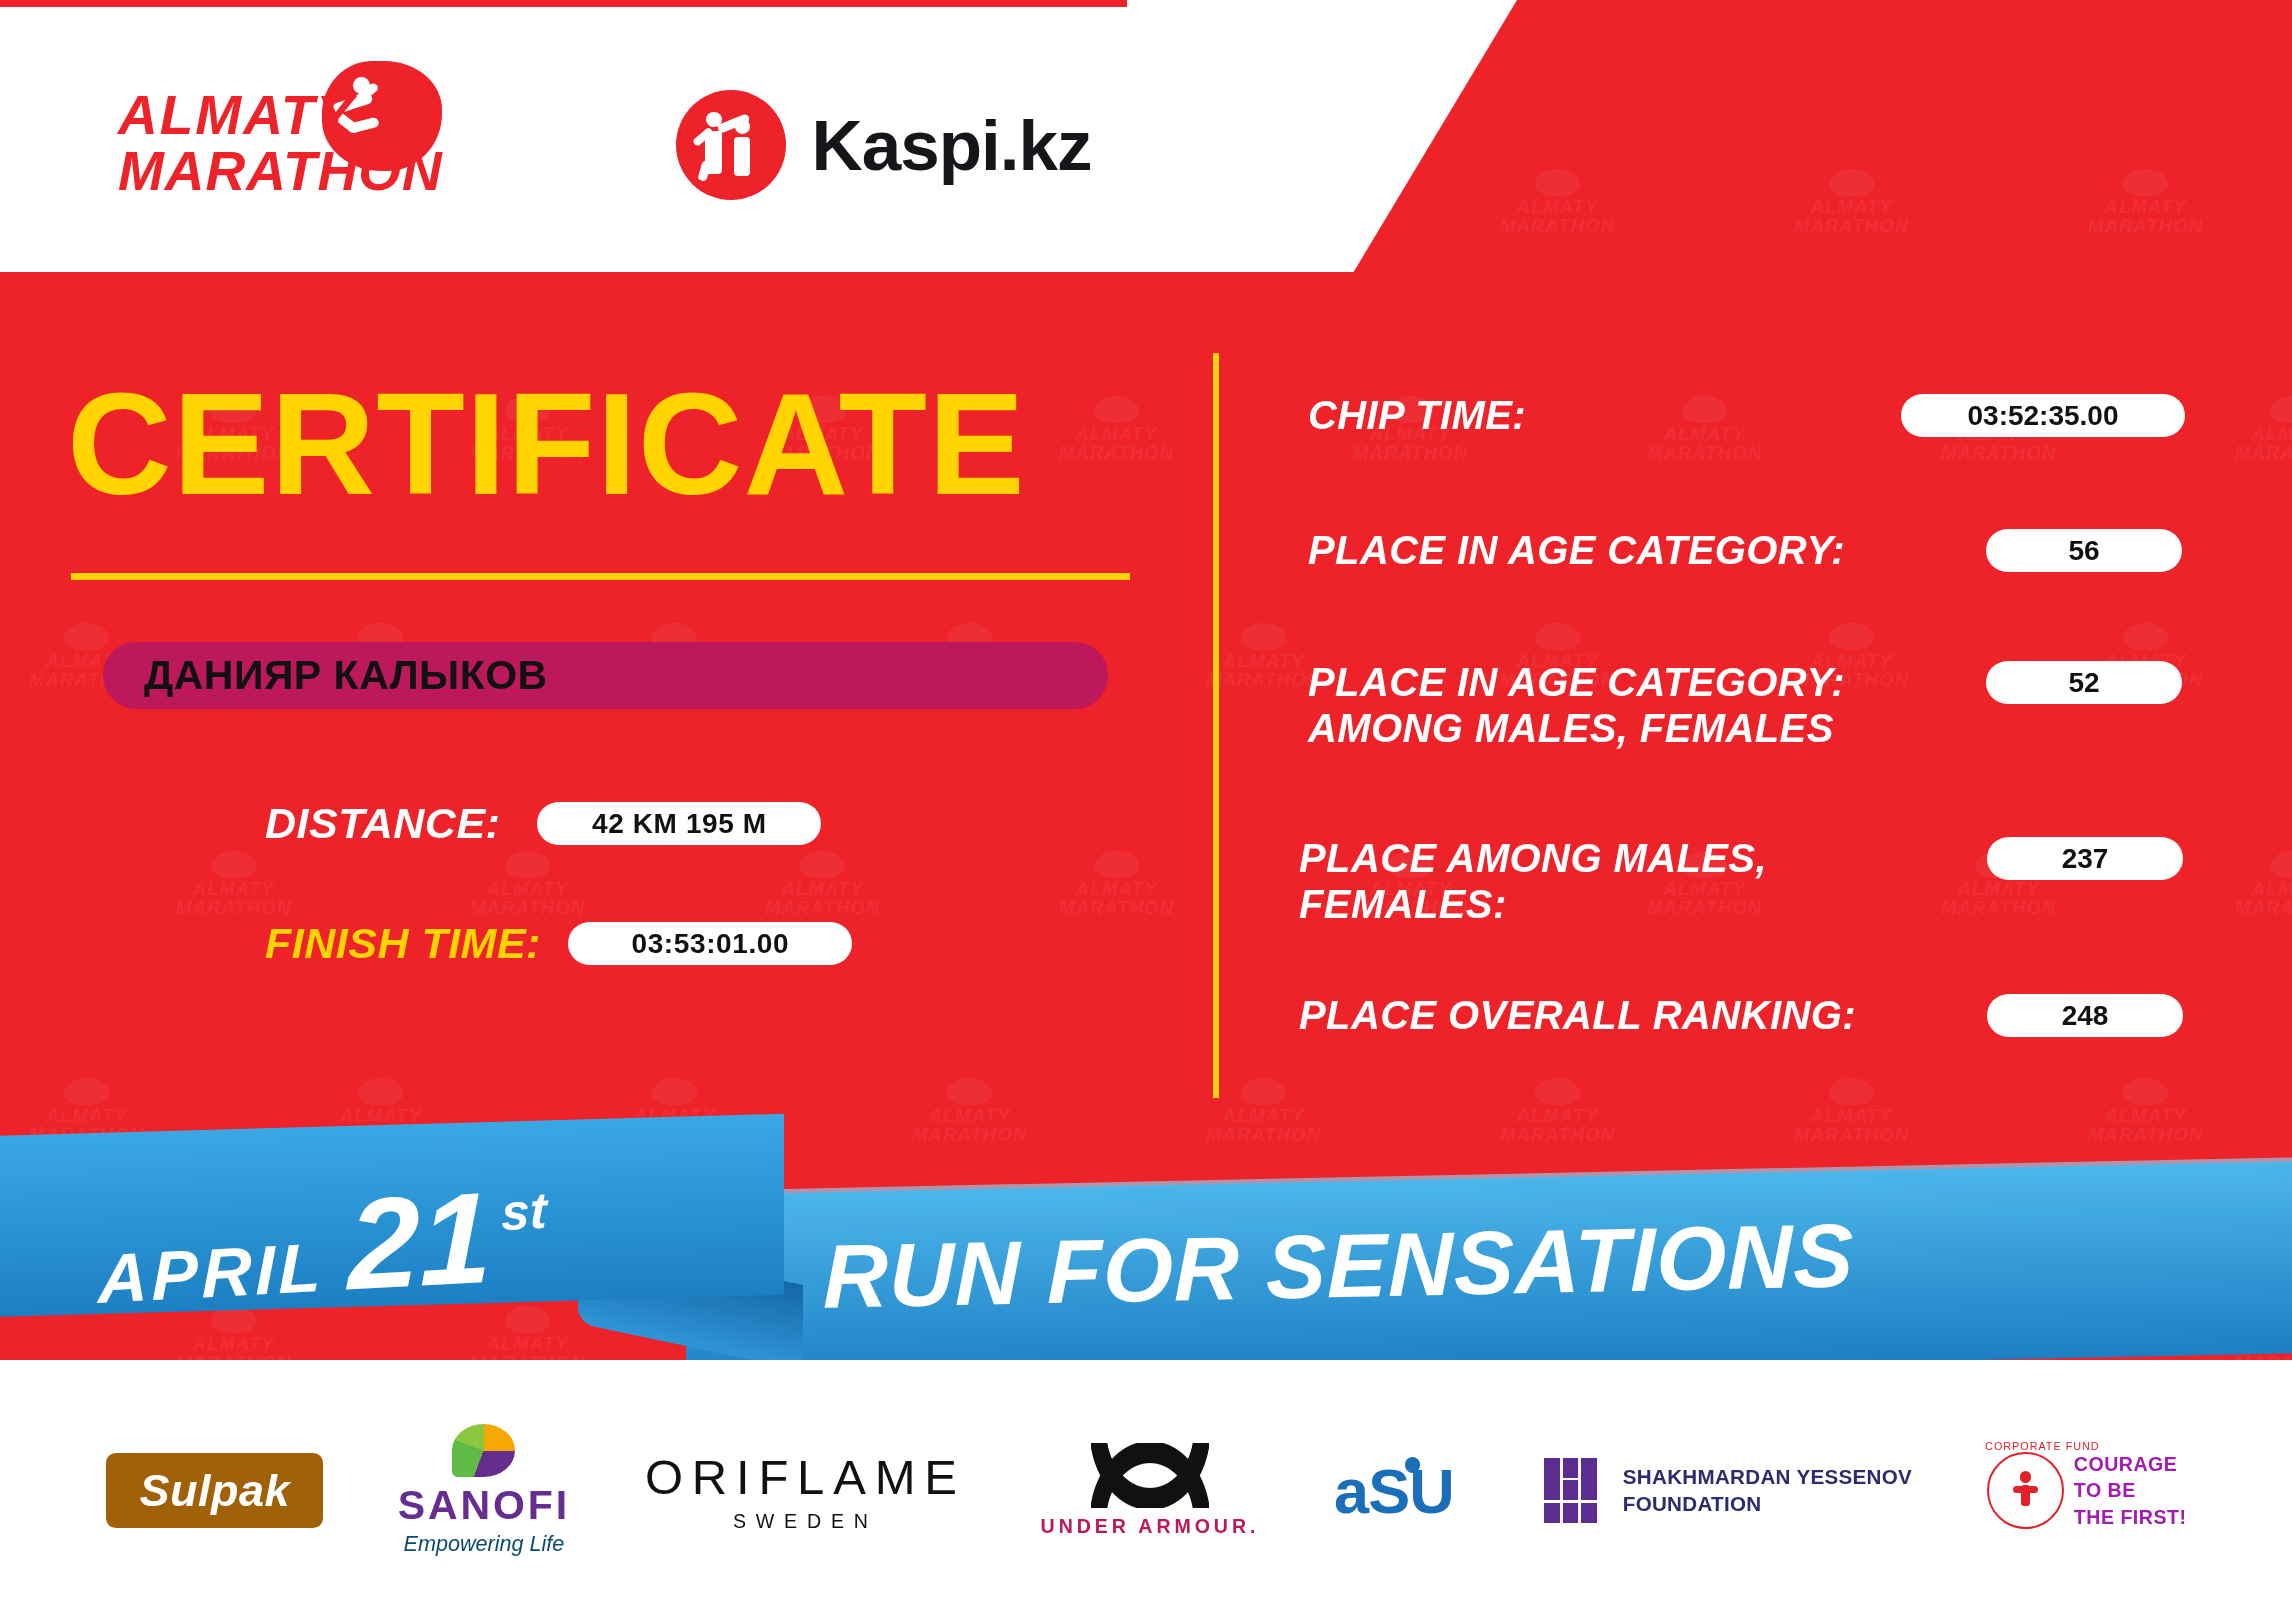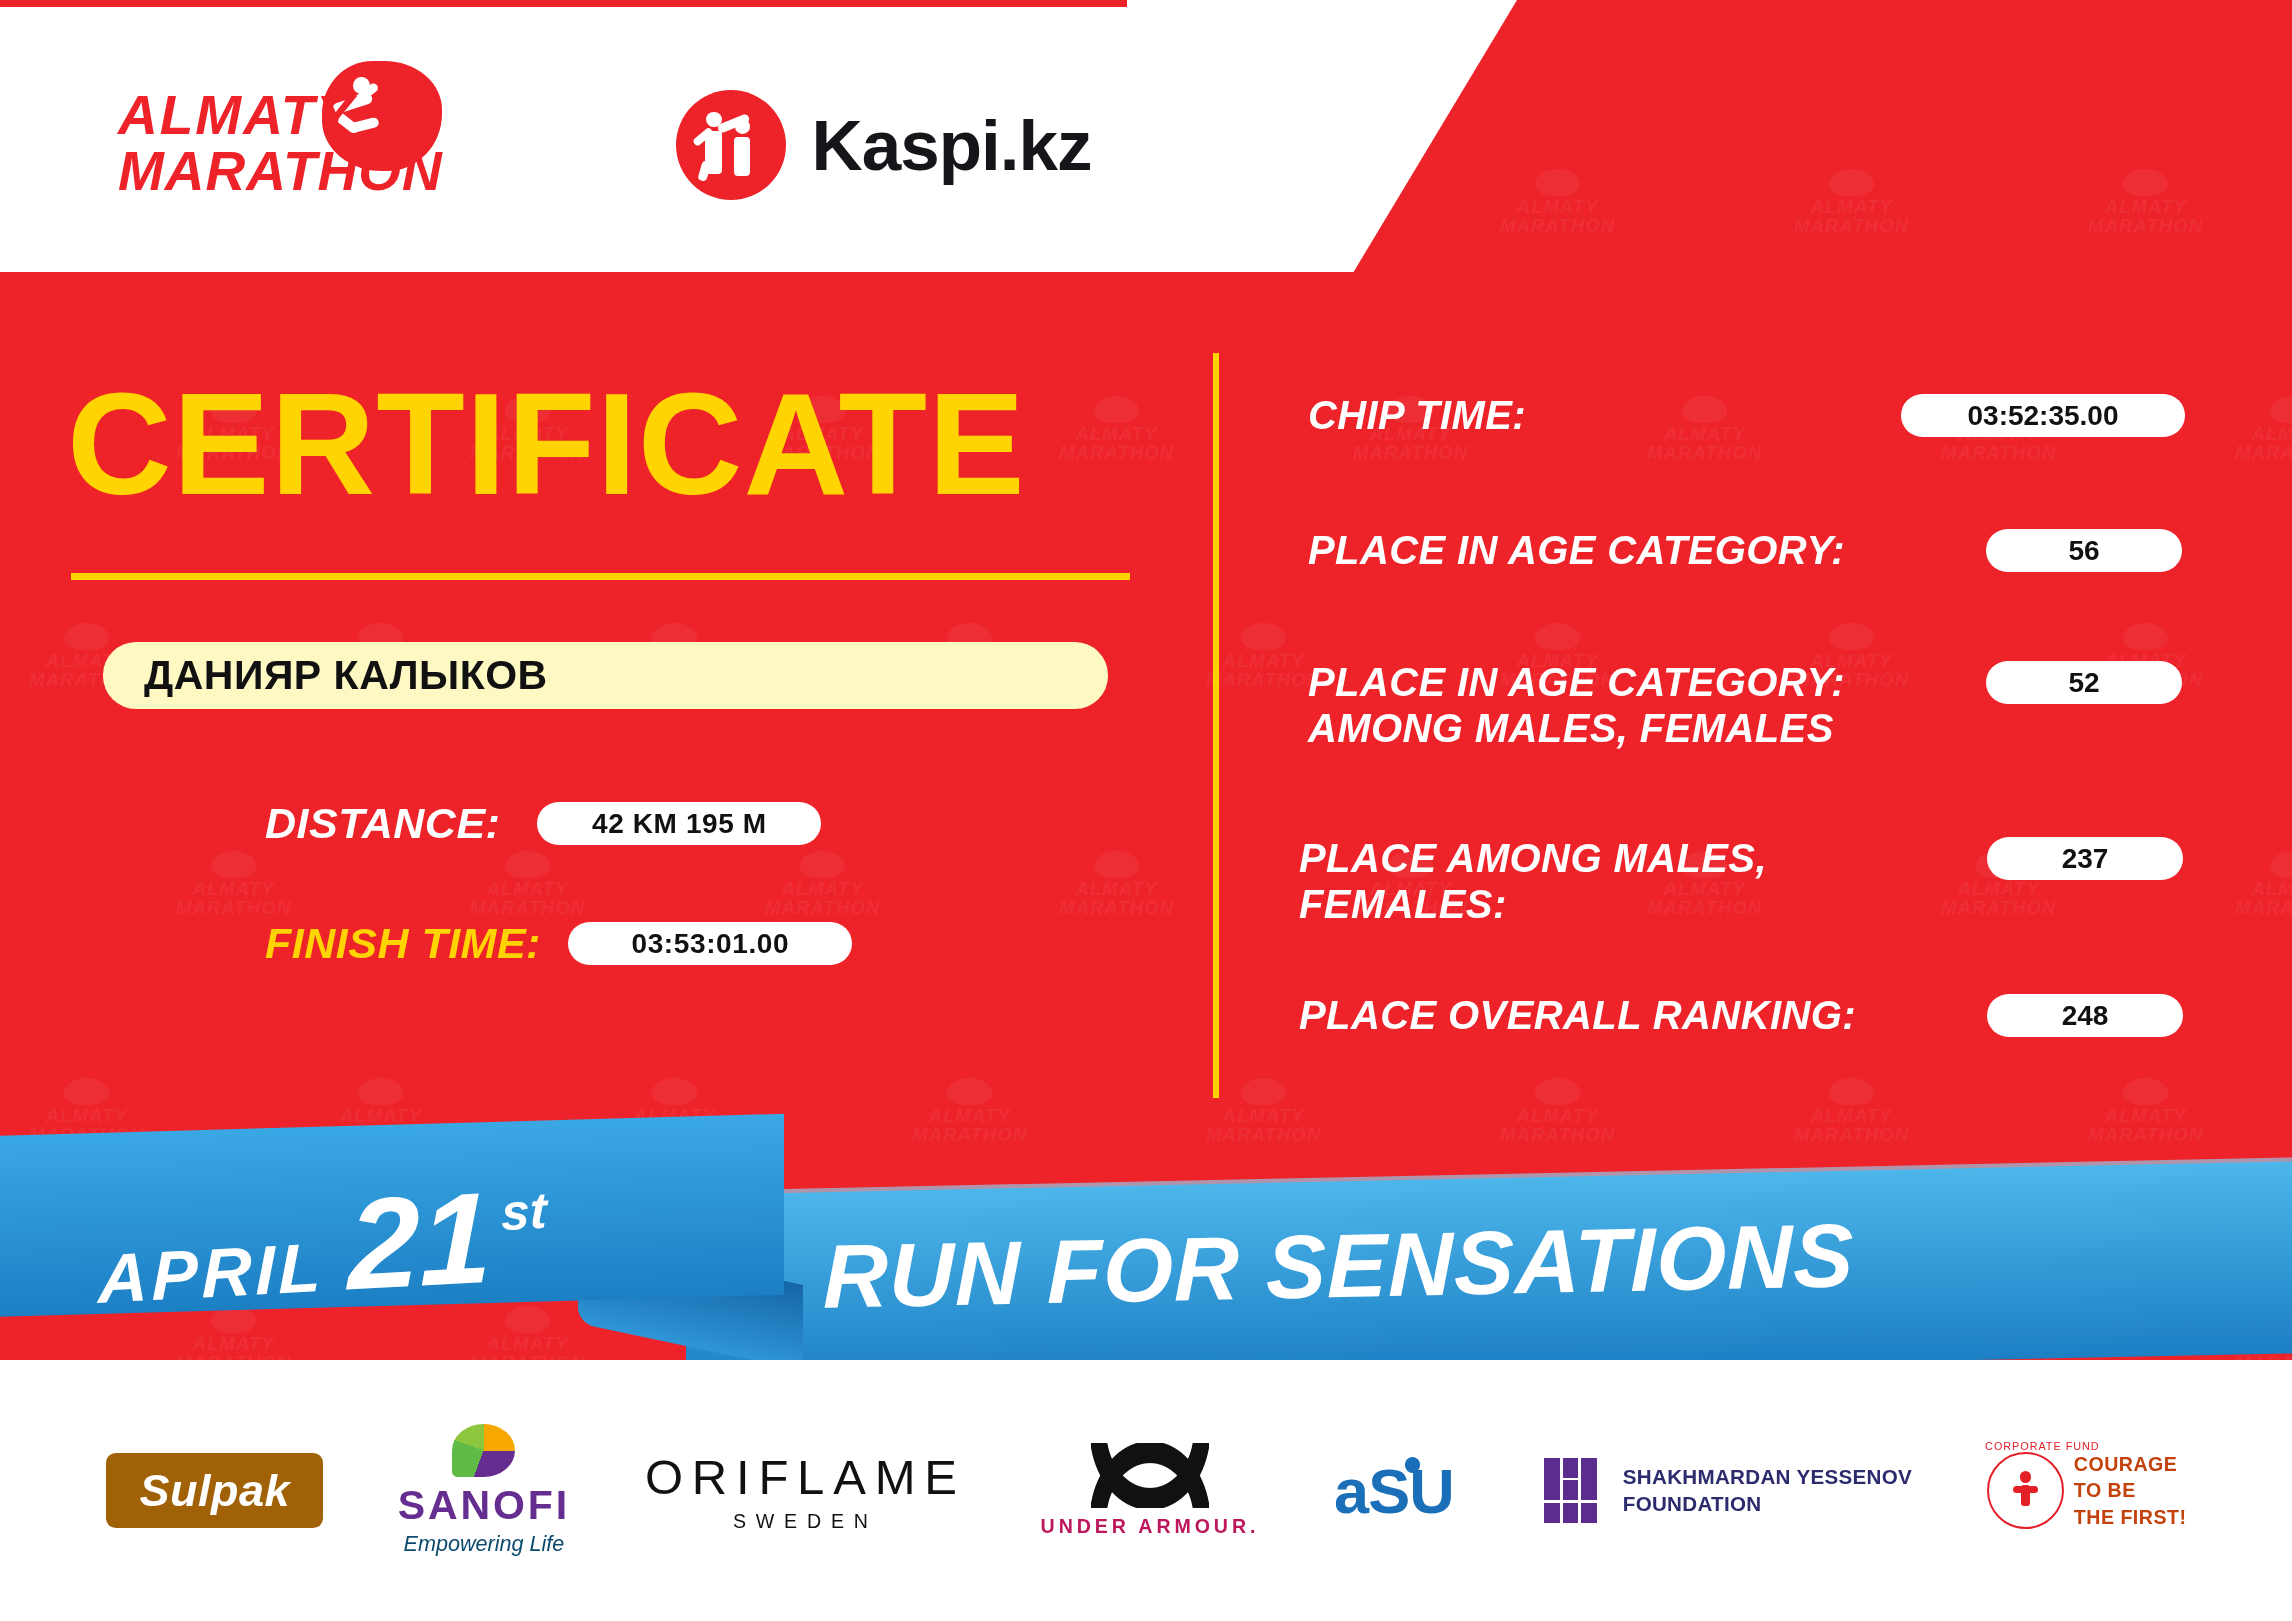--- a/index.html
+++ b/index.html
@@ -192,21 +192,21 @@
     height: 6.9px;
     background: #ffd400;
   }
 
   .name-pill {
     position: absolute;
     left: 103px;
     top: 642px;
     width: 1005px;
     height: 67px;
-    background: #fef9c3;
+    background: #be185d;
     border-radius: 33px;
     display: flex;
     align-items: center;
     padding-left: 41px;
     box-sizing: border-box;
   }
   .name-pill span {
     font-size: 41px;
     font-weight: 800;
     color: #111111;
@@ -469,21 +469,21 @@
   .ctbf .ring .p-body { width: 9.8px; height: 21.6px; left: 7.8px; top: 13.7px; border-radius: 2.9px; }
   .ctbf .ring .p-arm  { width: 25.5px; height: 6.9px; left: 0; top: 14.7px; border-radius: 3.9px; }
   .ctbf .fundlabel {
     position: absolute;
     font-size: 10.8px;
     color: #e32028;
     letter-spacing: 1px;
     top: -13.7px; left: -3.9px;
     white-space: nowrap;
   }
-  .ctbf .txt { font-size: 19.6px; font-weight: 700; color: #c2410c; line-height: 1.35; letter-spacing: 0.5px; }
+  .ctbf .txt { font-size: 19.6px; font-weight: 700; color: #a21caf; line-height: 1.35; letter-spacing: 0.5px; }
 </style>
 </head>
 <body>
 
 <div class="certificate">
 
   <div class="red-body"></div>
 
   <div class="watermark-layer" id="wm-layer">
       <div class="wm" style="left: 176px; top: -59px;">ALMATY<br>MARATHON</div>

